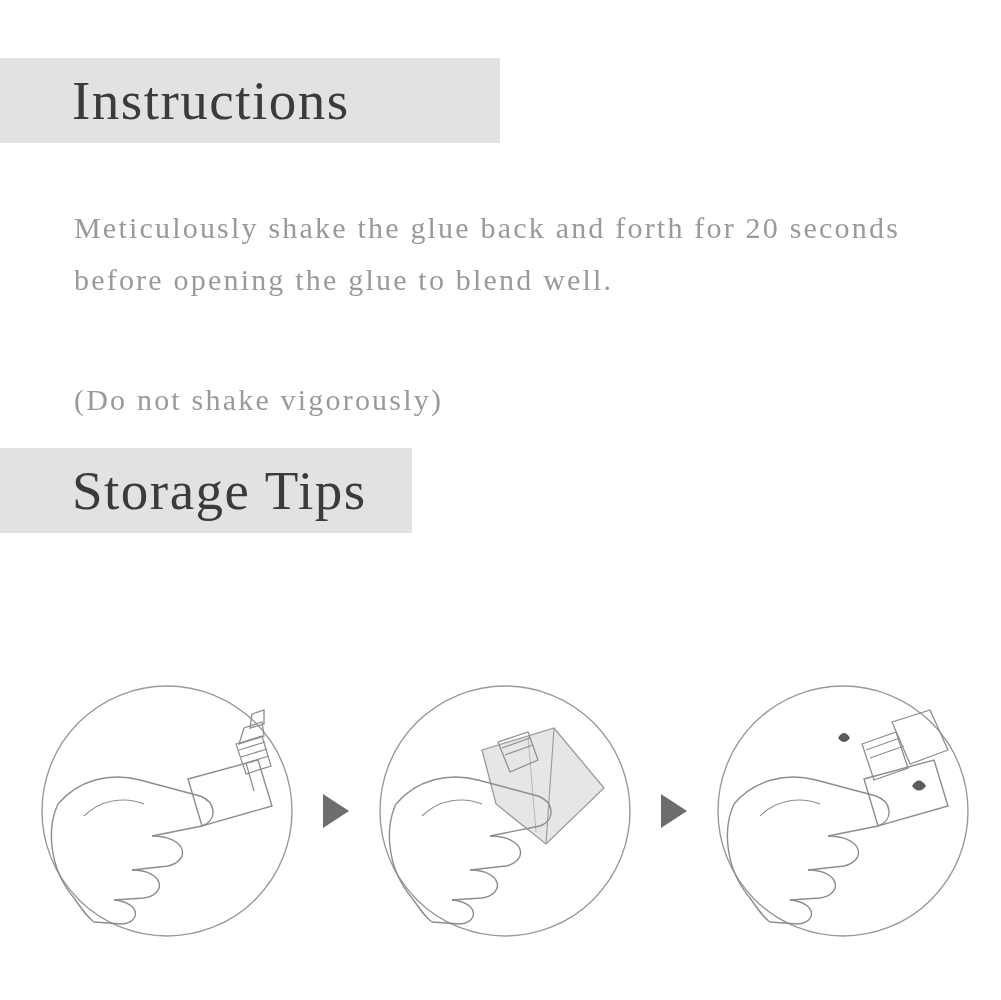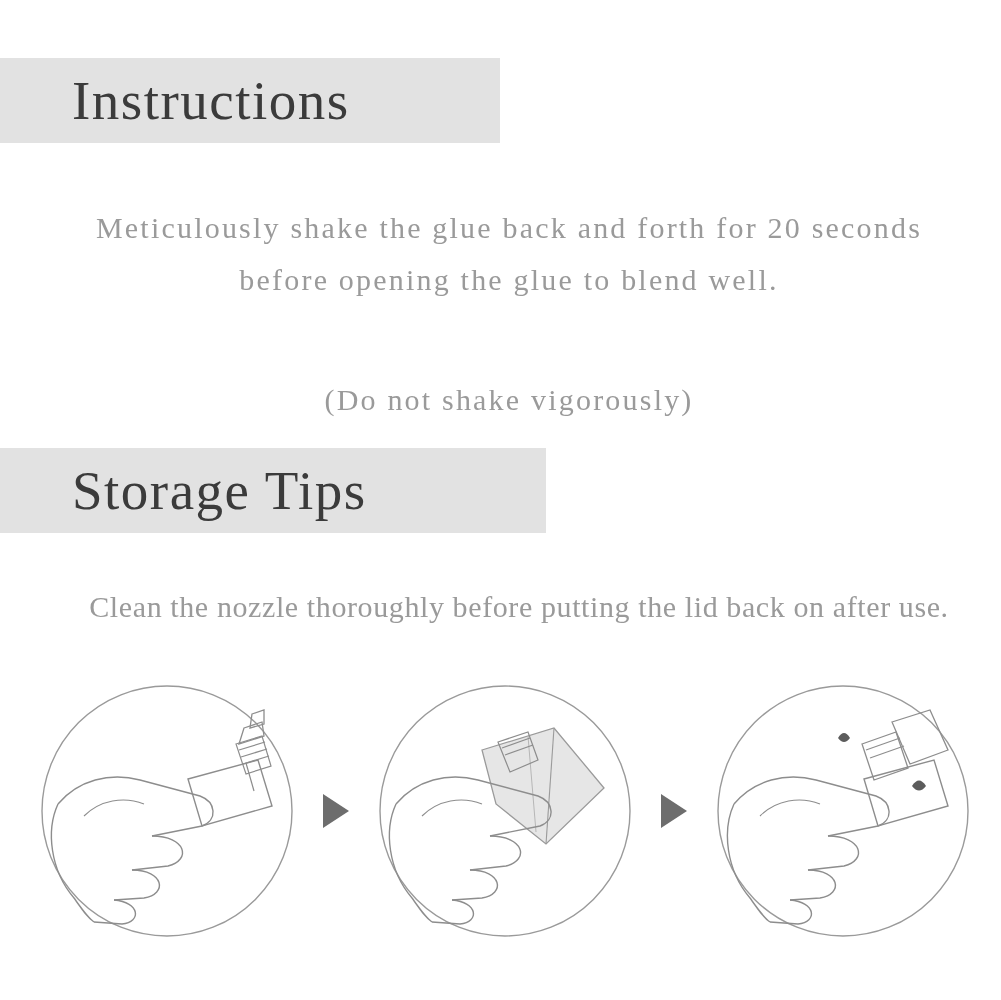--- a/index.html
+++ b/index.html
@@ -14,21 +14,20 @@
     color: #8a8a8a;
     overflow: hidden;
     position: relative;
   }
 
   .page {
     position: relative;
     width: 1001px;
     height: 1000px;
     box-sizing: border-box;
-    text-align: center;
   }
 
   
   .heading-band {
     position: absolute;
     background: #e2e2e2;
     display: flex;
     align-items: center;
   }
   .heading-text {
@@ -43,21 +42,21 @@
 
   #heading-instructions-band {
     left: 0px;
     top: 58px;
     width: 500px;
     height: 85px;
   }
   #heading-storage-band {
     left: 0px;
     top: 448px;
-    width: 546px;
+    width: 412px;
     height: 85px;
   }
   #heading-instructions-band .heading-text { padding-left: 72px; }
   #heading-storage-band .heading-text { padding-left: 72px; }
 
   
   .para {
     position: absolute;
     color: #9a9a9a;
     font-family: "Liberation Serif", serif;
@@ -126,21 +125,20 @@
   </div>
 
   <p class="para" id="para-shake">Meticulously shake the glue back and forth for 20 seconds  before opening the glue to blend well.</p>
 
   <p class="para" id="para-note">(Do not shake vigorously)</p>
 
   <div class="heading-band" id="heading-storage-band">
     <span class="heading-text">Storage Tips</span>
   </div>
 
-  <p class="para" id="para-clean">Clean the nozzle thoroughly before putting the lid back on after use.</p>
 
   <div id="illustrations">
 
     <div class="panel">
       <svg width="254" height="254" viewBox="0 0 254 254">
         <circle cx="127" cy="127" r="125" fill="none" stroke="#9a9a9a" stroke-width="1.4"></circle>
 
         <path d="M148 95 L218 76 L232 122 L162 142 Z" fill="none" stroke="#8d8d8d" stroke-width="1.4"></path>
 
         <path d="M206 79 L214 107" fill="none" stroke="#8d8d8d" stroke-width="1.2"></path>

